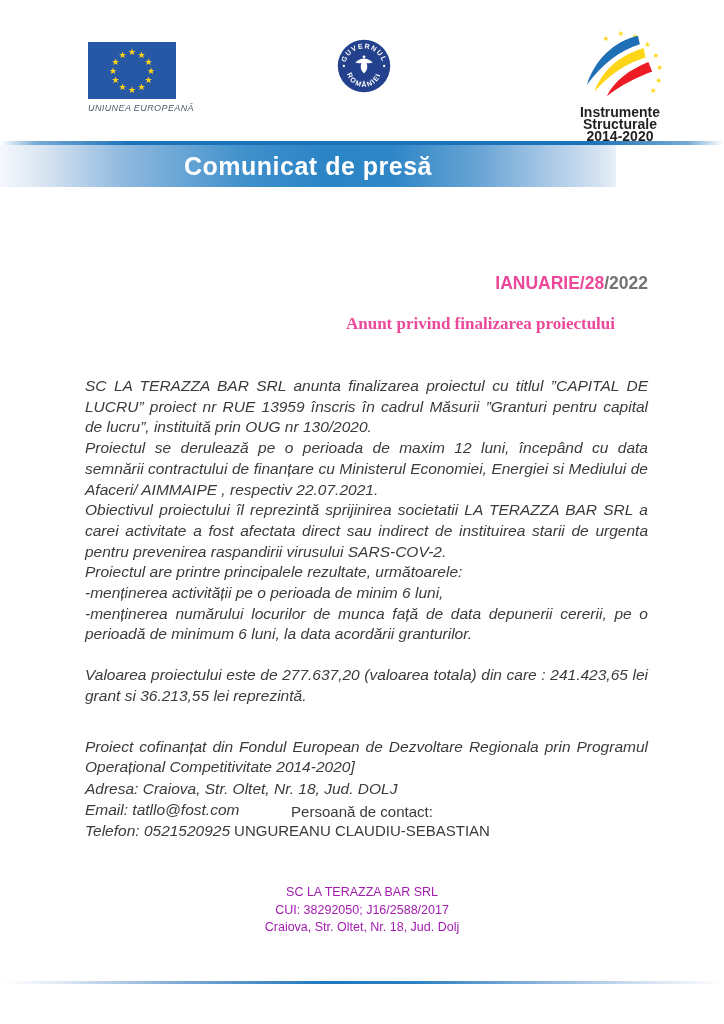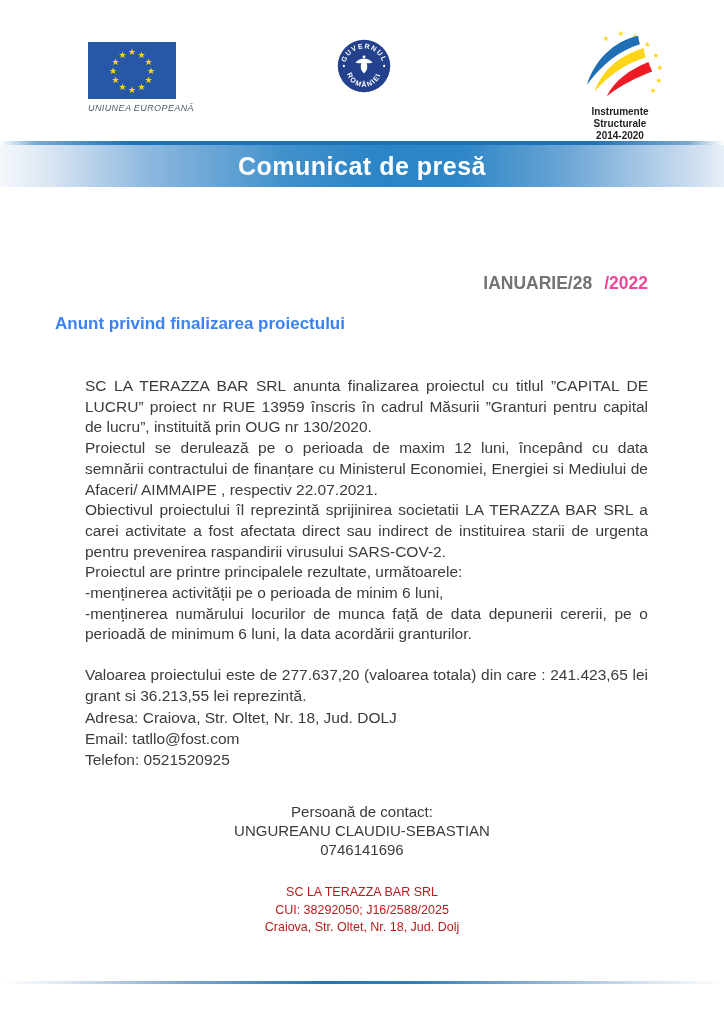--- a/index.html
+++ b/index.html
@@ -6,48 +6,48 @@
   .page{
     position:relative;width:724px;height:1024px;background:#fff;overflow:hidden;
     font-family:"Liberation Sans",sans-serif;color:#3b3b3b;
   }
   
   .eu-logo{position:absolute;left:88px;top:42px;width:88px;text-align:center;}
   .eu-flag{display:block;}
   .eu-label{margin-top:4px;font-size:9px;letter-spacing:.4px;color:#4d5a6a;white-space:nowrap;font-style:italic;}
   .gov-logo{position:absolute;left:336px;top:38px;}
   .struct-logo{position:absolute;left:566px;top:28px;width:108px;text-align:center;}
-  .struct-label{margin-top:2px;font-size:10px;font-weight:bold;color:#231f20;line-height:12px;text-align:center;}
+  .struct-label{margin-top:2px;font-size:14px;font-weight:bold;color:#231f20;line-height:12px;text-align:center;}
   
   .banner-line{
     position:absolute;left:0;top:141px;width:724px;height:4px;
     background:linear-gradient(90deg,rgba(27,114,184,0) 0%,rgba(27,114,184,.6) 5%,#1b72b8 18%,#1b72b8 82%,rgba(27,114,184,.6) 95%,rgba(27,114,184,0) 100%);
   }
   .banner{
-    position:absolute;left:0;top:145px;width:724px;height:42px;line-height:42px;text-align:center;
+    position:absolute;left:0;top:145px;width:616px;height:42px;line-height:42px;text-align:center;
     background:linear-gradient(90deg,#f5f8fc 0%,#d9e5f2 7%,#8fb9df 20%,#3f90cb 40%,#2b84c5 53%,#2f87c7 64%,#6aa5d5 78%,#a9c8e6 89%,#d3e2f1 97%,#e8eff8 100%);
     color:#ffffff;font-size:25px;font-weight:bold;letter-spacing:.5px;
   }
   
   .date-line{position:absolute;right:76px;top:273px;font-size:17.5px;font-weight:bold;white-space:nowrap;}
-  .date-red{color:#737373;}
-  .date-dark{color:#ec4899;padding-left:12px;}
+  .date-red{color:#ec4899;}
+  .date-dark{color:#737373;}
   .doc-title{
-    position:absolute;left:55px;top:313px;width:560px;text-align:left;
-    font-size:17px;font-weight:bold;line-height:22px;color:#3b82f6;
+    position:absolute;left:55px;top:313px;width:560px;text-align:right;
+    font-size:17px;font-weight:bold;line-height:22px;color:#ec4899;font-family:Liberation Serif, serif;
   }
   
-  .content{position:absolute;left:85px;top:376px;width:563px;font-size:15.5px;line-height:20.7px;color:#3b3b3b;}
+  .content{position:absolute;left:85px;top:376px;width:563px;font-size:15.5px;line-height:20.7px;color:#3b3b3b;font-style:italic;}
   .content p{margin:0;text-align:justify;}
   .gap1{margin-top:20px !important;}
   .gap2{margin-top:30px !important;}
   .addr{line-height:21px;}
   
   .contact{position:absolute;left:0;top:802px;width:724px;text-align:center;font-size:15px;line-height:19px;}
-  .footer-co{position:absolute;left:0;top:884px;width:724px;text-align:center;font-size:12.5px;line-height:17.5px;color:#b91c1c;}
+  .footer-co{position:absolute;left:0;top:884px;width:724px;text-align:center;font-size:12.5px;line-height:17.5px;color:#a21caf;}
   .footer-rule{
     position:absolute;left:0;top:981px;width:724px;height:3px;
     background:linear-gradient(90deg,rgba(255,255,255,0) 0%,rgba(170,197,226,.35) 8%,#7fa9d4 25%,#1e77bc 45%,#2e81c2 58%,#8db4dc 75%,#d8e5f2 90%,rgba(255,255,255,0) 100%);
   }
 </style>
 </head>
 <body>
 
 <div class="page">
 
@@ -128,33 +128,33 @@
   </div>
 
   <div class="content">
     <p>SC LA TERAZZA BAR SRL anunta finalizarea proiectul cu titlul ”CAPITAL DE LUCRU” proiect  nr RUE 13959 înscris în cadrul Măsurii ”Granturi pentru capital de lucru”, instituită prin OUG nr 130/2020.</p>
     <p>Proiectul se derulează pe o perioada de maxim 12 luni, începând cu data semnării contractului de finanțare cu Ministerul Economiei, Energiei si Mediului de Afaceri/ AIMMAIPE , respectiv 22.07.2021.</p>
     <p>Obiectivul proiectului îl reprezintă sprijinirea societatii LA TERAZZA BAR SRL a carei activitate a fost afectata direct sau indirect de instituirea starii de urgenta pentru prevenirea raspandirii virusului SARS-COV-2.</p>
     <p>Proiectul are printre principalele rezultate, următoarele:</p>
     <p>-menținerea activității pe o perioada de minim 6 luni,</p>
     <p>-menținerea numărului locurilor de munca față de data depunerii cererii, pe o perioadă de minimum 6 luni, la data acordării granturilor.</p>
     <p class="gap1">Valoarea proiectului este de 277.637,20 (valoarea totala) din care : 241.423,65 lei grant si 36.213,55 lei reprezintă.</p>
+    <p class="gap2">Proiect cofinanțat din Fondul European de Dezvoltare Regionala prin Programul Operațional Competitivitate 2014-2020]</p>
     <div class="addr">
       <div>Adresa: Craiova, Str. Oltet, Nr. 18, Jud. DOLJ</div>
       <div>Email: tatllo@fost.com</div>
       <div>Telefon: 0521520925</div>
     </div>
   </div>
 
   <div class="contact">
     <div>Persoană de contact:</div>
     <div>UNGUREANU CLAUDIU-SEBASTIAN</div>
-    <div>0746141696</div>
   </div>
 
   <div class="footer-co">
     <div>SC LA TERAZZA BAR SRL</div>
-    <div>CUI: 38292050; J16/2588/2025</div>
+    <div>CUI: 38292050; J16/2588/2017</div>
     <div>Craiova, Str. Oltet, Nr. 18, Jud. Dolj</div>
   </div>
 
   <div class="footer-rule"></div>
 </div>
 
 </body></html>

